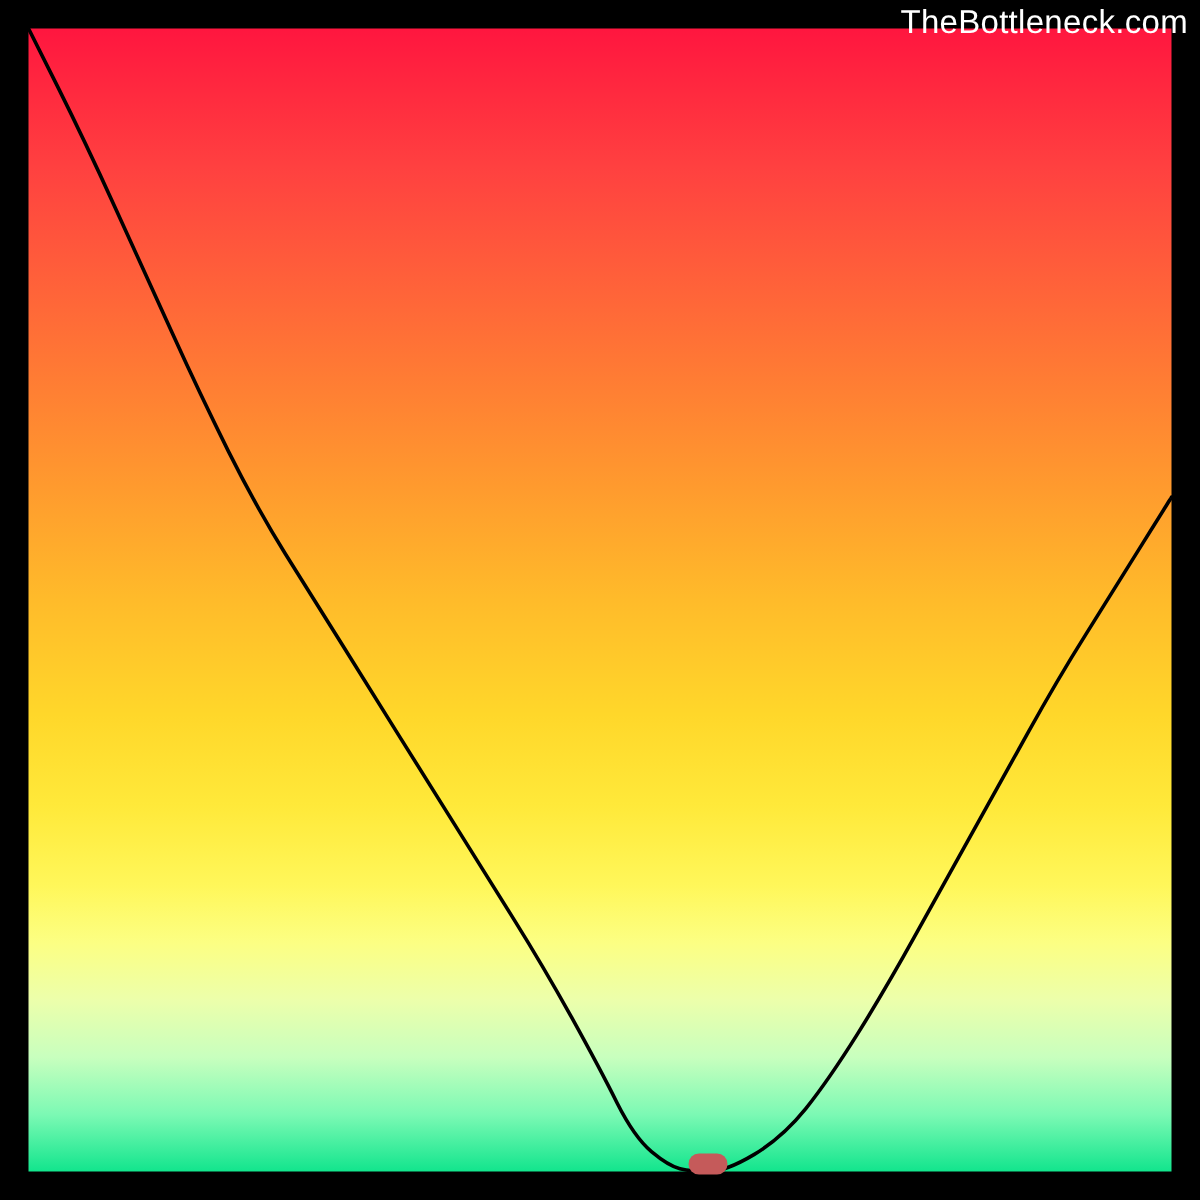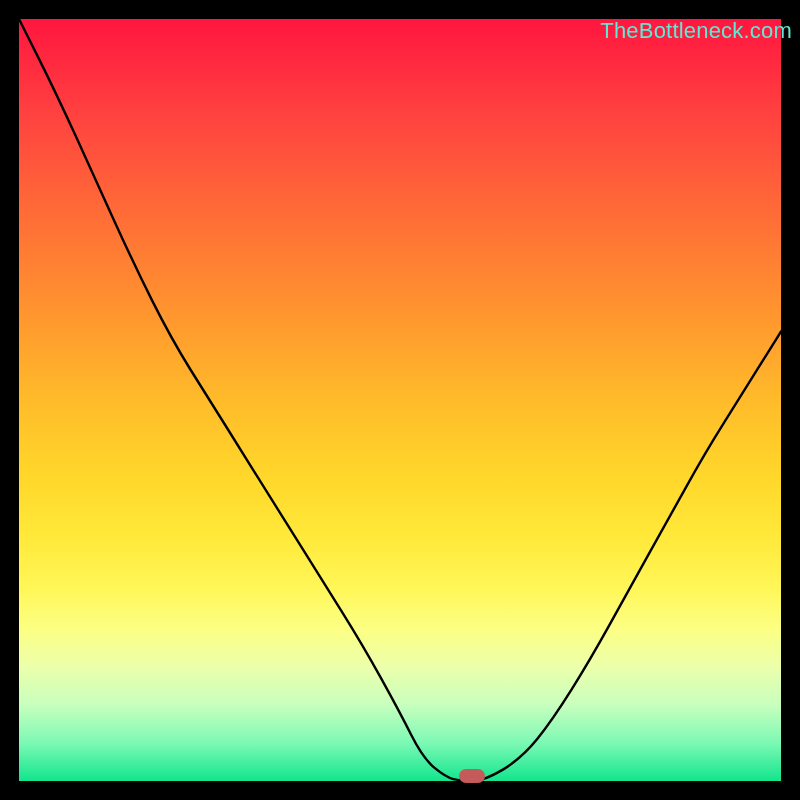--- a/index.html
+++ b/index.html
@@ -12,23 +12,23 @@
     font-family: Arial, Helvetica, sans-serif;
   }
   .frame {
     position: relative;
     width: 800px;
     height: 800px;
     background: #000;
   }
   .watermark {
     position: absolute;
-    top: 18px;
+    top: 2px;
     right: 8px;
-    color: #5eead4;
+    color: #ffffff;
     font-size: 22px;
     font-weight: 500;
     letter-spacing: 0.2px;
     z-index: 20;
     user-select: none;
   }
   .plot-area {
     position: absolute;
     left: 19px;
     top: 19px;

